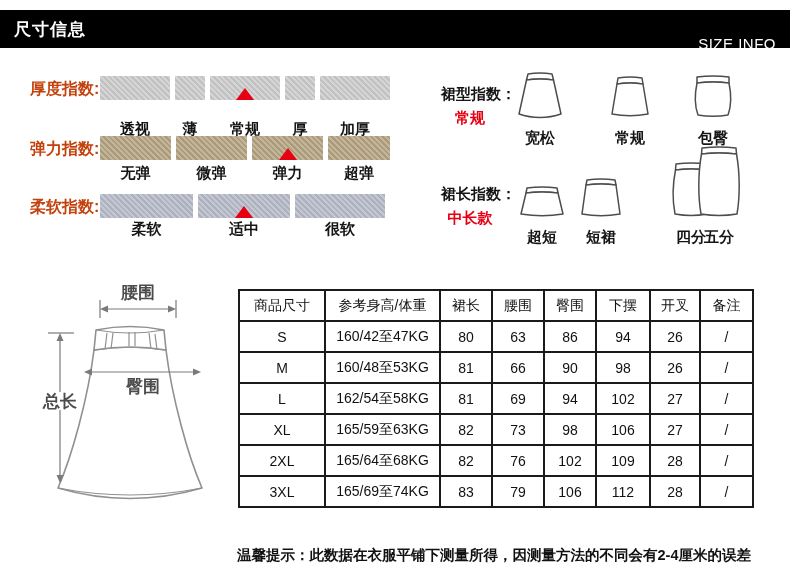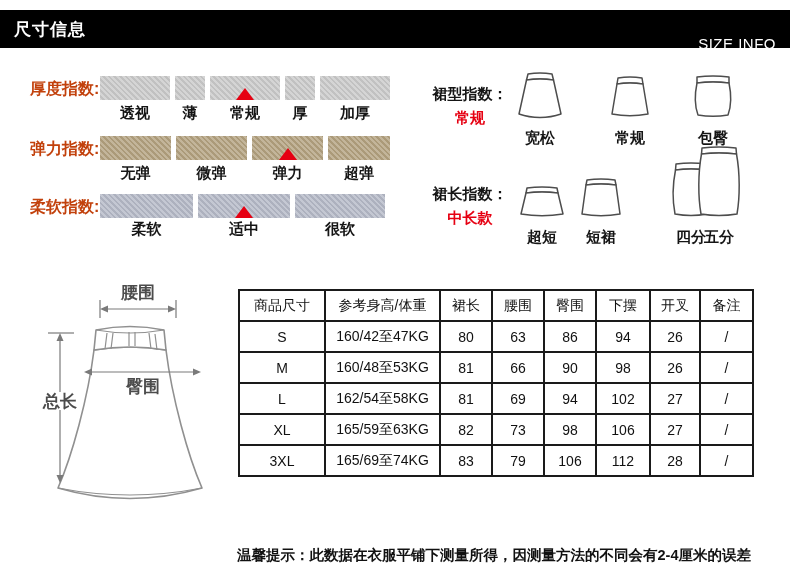--- a/index.html
+++ b/index.html
@@ -24,21 +24,21 @@
   .tri { position:absolute; left:50%; bottom:0; transform:translateX(-50%);
     width:0; height:0; border-left:9px solid transparent; border-right:9px solid transparent;
     border-bottom:12px solid #e60012; }
   .bar-labels { position:absolute; left:100px; width:290px; display:flex;
     font-size:15px; font-weight:bold; color:#151515; }
   .bar-labels span { margin-right:5px; text-align:center; }
   .bar-labels span:last-child { margin-right:0; }
 
   
   .r-title-block { position:absolute; width:92px; text-align:center; }
-  .r-title { font-size:15px; font-weight:bold; color:#151515; white-space:nowrap; }
+  .r-title { font-size:15px; font-weight:bold; color:#151515; white-space:nowrap;text-align:right; }
   .r-value { font-size:15px; font-weight:bold; color:#e60012; margin-top:5px; }
   .icon-item { position:absolute; display:flex; flex-direction:column; align-items:center; }
   .icon-item .lbl { font-size:15px; font-weight:bold; color:#151515; margin-top:9px; white-space:nowrap; }
   .skirt-svg path { fill:#fff; stroke:#4d4d4d; stroke-width:1.5; stroke-linejoin:round; }
 
   
   .diagram { position:absolute; left:10px; top:278px; }
   .diagram .outline { fill:#fff; stroke:#909090; stroke-width:1.6; stroke-linejoin:round; }
   .diagram .detail  { fill:none; stroke:#909090; stroke-width:1.2; }
   .diagram .dim     { stroke:#7a7a7a; stroke-width:1.2; }
@@ -66,21 +66,21 @@
 <div class="idx-name" style="top:79px">厚度指数:</div>
 <div class="bar" style="top:76px">
   <div class="seg" style="width:70px;background-color:#c9c9c9"></div>
   <div class="seg" style="width:30px;background-color:#c9c9c9"></div>
   <div class="seg" style="width:70px;background-color:#c9c9c9">
     <div class="tri"></div>
   </div>
   <div class="seg" style="width:30px;background-color:#c9c9c9"></div>
   <div class="seg" style="width:70px;background-color:#c9c9c9"></div>
 </div>
-<div class="bar-labels" style="top:104px">
+<div class="bar-labels" style="top:120px">
   <span style="width:70px">透视</span>
   <span style="width:30px">薄</span>
   <span style="width:70px">常规</span>
   <span style="width:30px">厚</span>
   <span style="width:70px">加厚</span>
 </div>
 
 <div class="idx-name" style="top:139px">弹力指数:</div>
 <div class="bar" style="top:136px">
   <div class="seg" style="width:71px;background-color:#b2a07e"></div>
@@ -263,20 +263,30 @@
     <td>XL</td>
     <td>165/59至63KG</td>
     <td>82</td>
     <td>73</td>
     <td>98</td>
     <td>106</td>
     <td>27</td>
     <td>/</td>
   </tr>
   <tr>
+    <td>2XL</td>
+    <td>165/64至68KG</td>
+    <td>82</td>
+    <td>76</td>
+    <td>102</td>
+    <td>109</td>
+    <td>28</td>
+    <td>/</td>
+  </tr>
+  <tr>
     <td>3XL</td>
     <td>165/69至74KG</td>
     <td>83</td>
     <td>79</td>
     <td>106</td>
     <td>112</td>
     <td>28</td>
     <td>/</td>
   </tr>
 </tbody>

